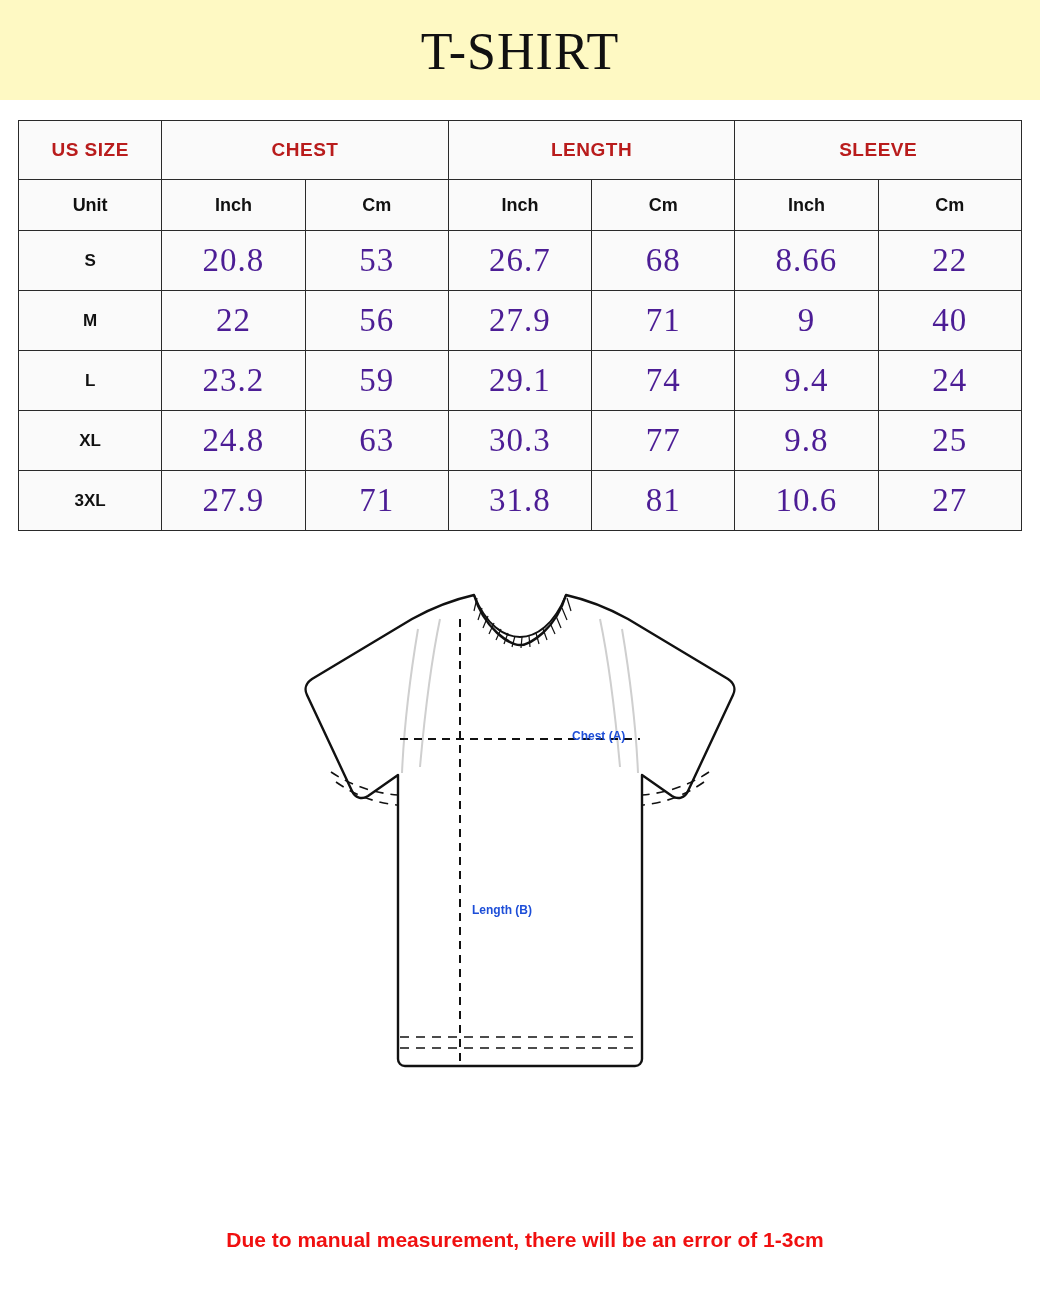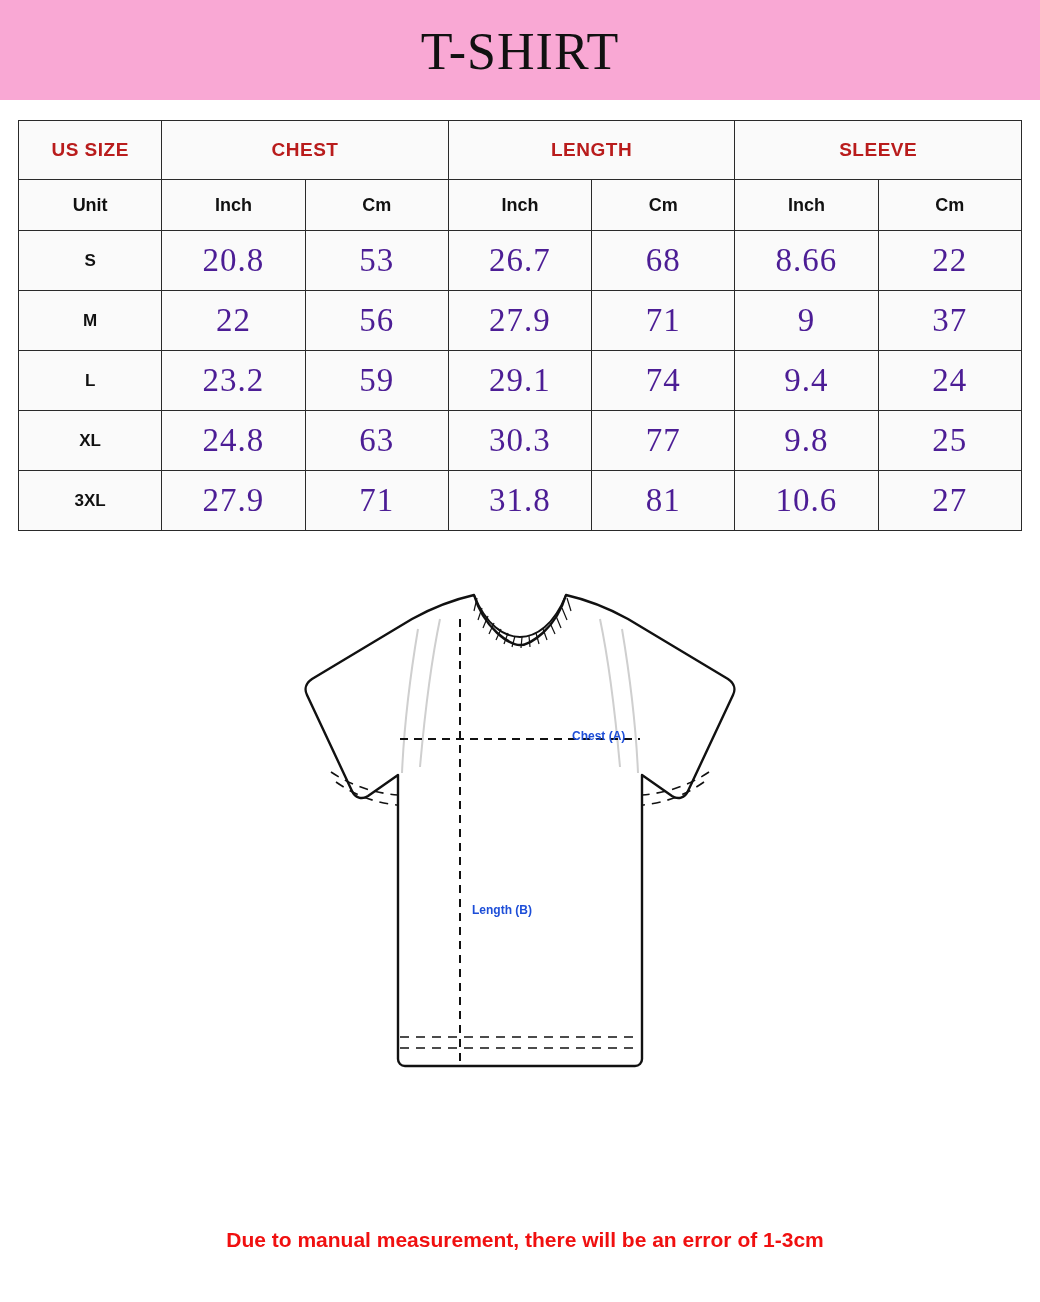--- a/index.html
+++ b/index.html
@@ -12,21 +12,21 @@
     height: 1302px;
     position: relative;
     font-family: "Liberation Sans", sans-serif;
     overflow: hidden;
   }
 
   
   .banner {
     width: 1040px;
     height: 100px;
-    background: #f9a8d4;
+    background: #fef9c3;
     display: flex;
     align-items: center;
     justify-content: center;
   }
   .banner-title {
     font-family: "Liberation Serif", serif;
     font-size: 52px;
     letter-spacing: 1px;
     color: #111111;
     font-weight: 400;
@@ -158,21 +158,21 @@
         <td class="num">8.66</td>
         <td class="num">22</td>
       </tr>
       <tr class="data-row">
         <td class="size-cell">M</td>
         <td class="num">22</td>
         <td class="num">56</td>
         <td class="num">27.9</td>
         <td class="num">71</td>
         <td class="num">9</td>
-        <td class="num">37</td>
+        <td class="num">40</td>
       </tr>
       <tr class="data-row">
         <td class="size-cell">L</td>
         <td class="num">23.2</td>
         <td class="num">59</td>
         <td class="num">29.1</td>
         <td class="num">74</td>
         <td class="num">9.4</td>
         <td class="num">24</td>
       </tr>

